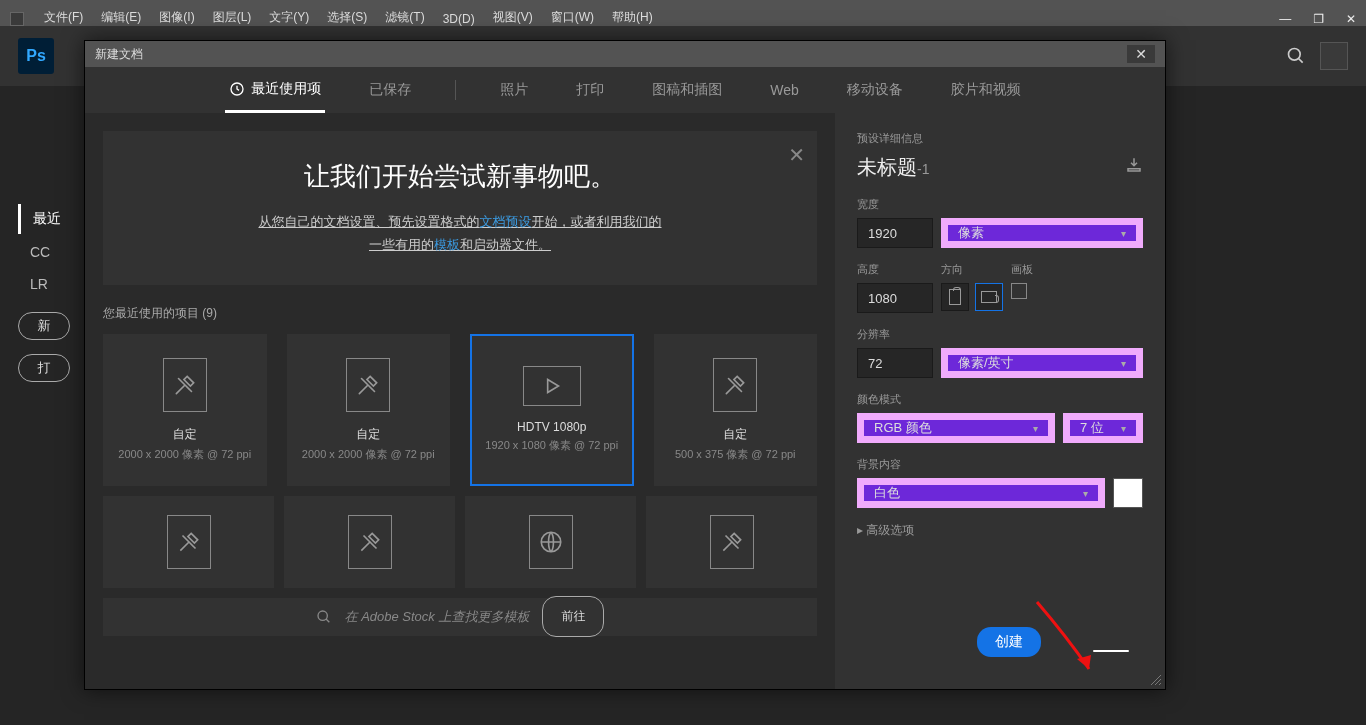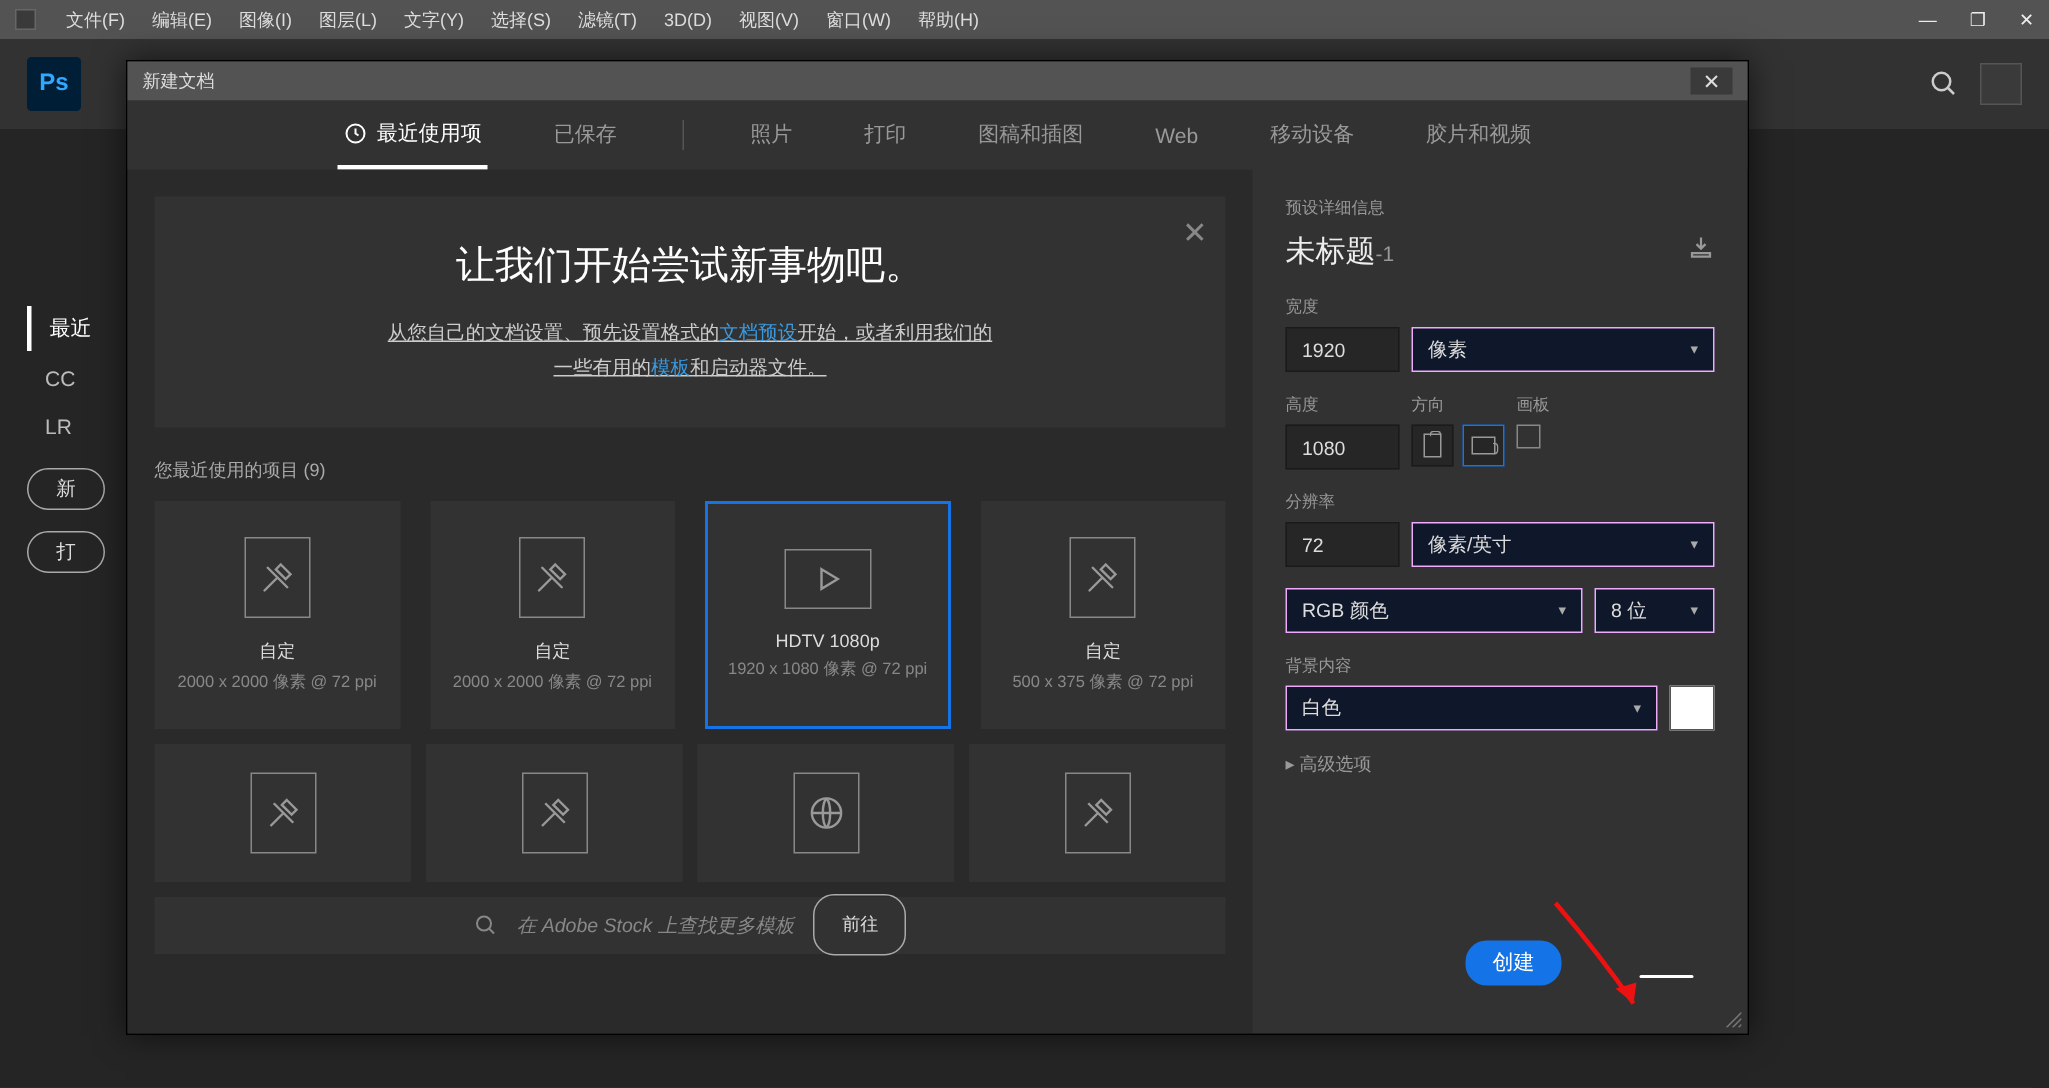--- a/index.html
+++ b/index.html
@@ -1,18 +1,18 @@
 <!DOCTYPE html>
 <html><head>
 <meta charset="utf-8">
 <style>
 * { margin: 0; padding: 0; box-sizing: border-box; font-family: "Microsoft YaHei", sans-serif; }
 body { background: #252525; width: 1366px; height: 725px; overflow: hidden; position: relative; color: #ccc; font-size: 13px; }
 
-.menubar { height: 26px; background: #535353; display: flex; align-items: center; padding: 0 10px; font-size: 12px; color: #ddd; }
+.menubar { height: 26px; background: #535353; display: flex; align-items: flex-end; padding: 0 10px; font-size: 12px; color: #ddd; }
 .menubar .logo { width: 14px; height: 14px; background: #3a3a3a; border: 1px solid #666; margin-right: 20px; }
 .menubar .menu-item { margin-right: 18px; cursor: pointer; }
 .menubar .window-controls { margin-left: auto; display: flex; gap: 22px; color: #eee; }
 
 .toolbar { height: 60px; background: #323232; display: flex; align-items: center; padding: 0 18px; }
 .toolbar .ps-logo { width: 36px; height: 36px; background: #001e36; color: #31a8ff; display: flex; align-items: center; justify-content: center; font-weight: bold; font-size: 16px; border-radius: 3px; }
 .toolbar .right-area { margin-left: auto; display: flex; align-items: center; gap: 14px; }
 .toolbar .search { width: 20px; height: 20px; }
 .toolbar .swatch { width: 28px; height: 28px; background: #3a3a3a; border: 1px solid #555; }
 
@@ -56,21 +56,21 @@
 
 .right-pane { flex: 1; background: #323232; padding: 18px 22px; font-size: 12px; color: #bbb; overflow-y: auto; }
 .right-pane .section-label { font-size: 11px; color: #999; margin-bottom: 8px; }
 .title-row { display: flex; align-items: baseline; margin-bottom: 16px; }
 .title-row .doc-title { font-size: 20px; color: #eee; }
 .title-row .doc-num { font-size: 14px; color: #999; }
 .title-row .export-icon { margin-left: auto; color: #999; }
 
 .field-row { display: flex; gap: 8px; margin-bottom: 14px; }
 .field-row .input { background: #262626; height: 30px; padding: 0 10px; display: flex; align-items: center; color: #ddd; font-size: 13px; border: 1px solid #1a1a1a; }
-.field-row .select { background: #0f172a; height: 30px; display: flex; align-items: center; padding: 0 10px; color: #ddd; font-size: 13px; justify-content: space-between; border: 1px solid #f0abfc; cursor: pointer; }
+.field-row .select { background: #6d28d9; height: 30px; display: flex; align-items: center; padding: 0 10px; color: #ddd; font-size: 13px; justify-content: space-between; border: 7px solid #f0abfc; cursor: pointer; }
 .chev { font-size: 10px; color: #aaa; }
 
 .w70 { width: 76px; } .wfull { flex: 1; }
 .field-label { font-size: 11px; color: #999; margin-bottom: 6px; }
 .col { display: flex; flex-direction: column; }
 
 .orient-btns { display: flex; gap: 6px; }
 .orient-btn { width: 28px; height: 28px; background: #262626; border: 1px solid #1a1a1a; display: flex; align-items: center; justify-content: center; cursor: pointer; }
 .orient-btn.active { border: 1px solid #1473e6; }
 .orient-btn .rect-v { width: 12px; height: 16px; border: 1px solid #999; position: relative; }
@@ -302,27 +302,28 @@
 
       <div class="field-label">分辨率</div>
       <div class="field-row">
         <div class="input w70">72</div>
         <div class="select wfull">
             <span>像素/英寸</span>
             <span class="chev">▾</span>
           </div>
       </div>
 
+      <div class="field-label">颜色模式</div>
       <div class="field-row">
         <div class="select wfull">
             <span>RGB 颜色</span>
             <span class="chev">▾</span>
           </div>
         <div class="select" style="width:80px">
-            <span>8 位</span>
+            <span>7 位</span>
             <span class="chev">▾</span>
           </div>
       </div>
 
       <div class="field-label">背景内容</div>
       <div class="field-row">
         <div class="select wfull">
             <span>白色</span>
             <span class="chev">▾</span>
           </div>

